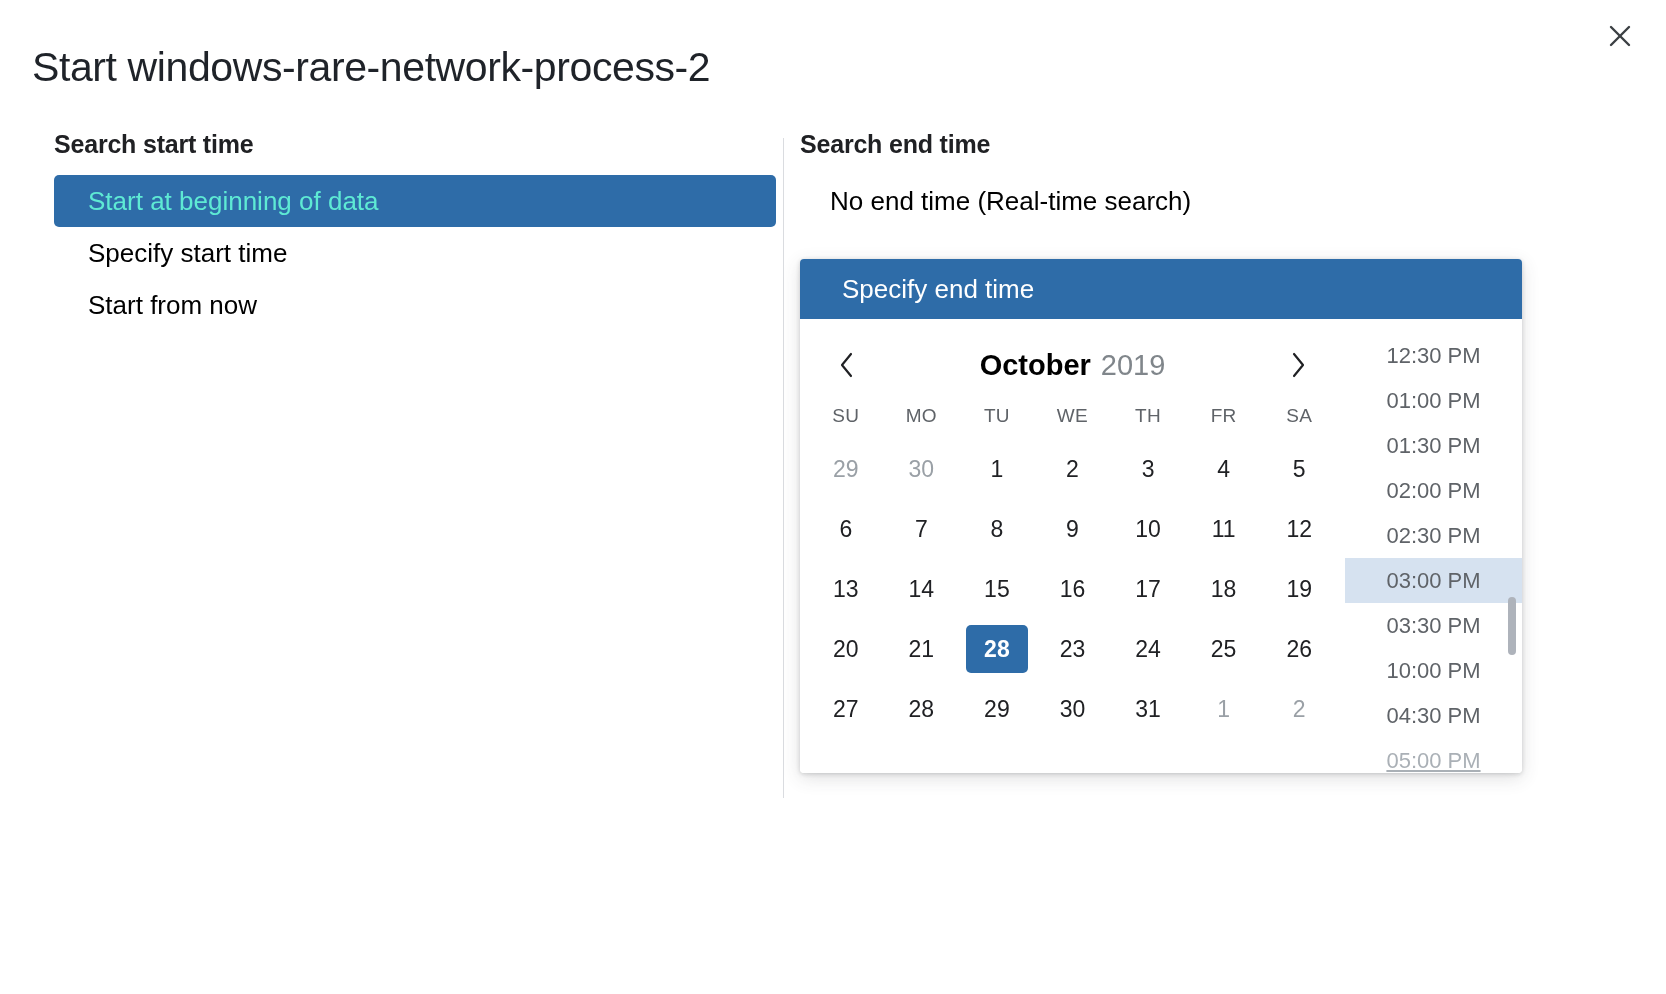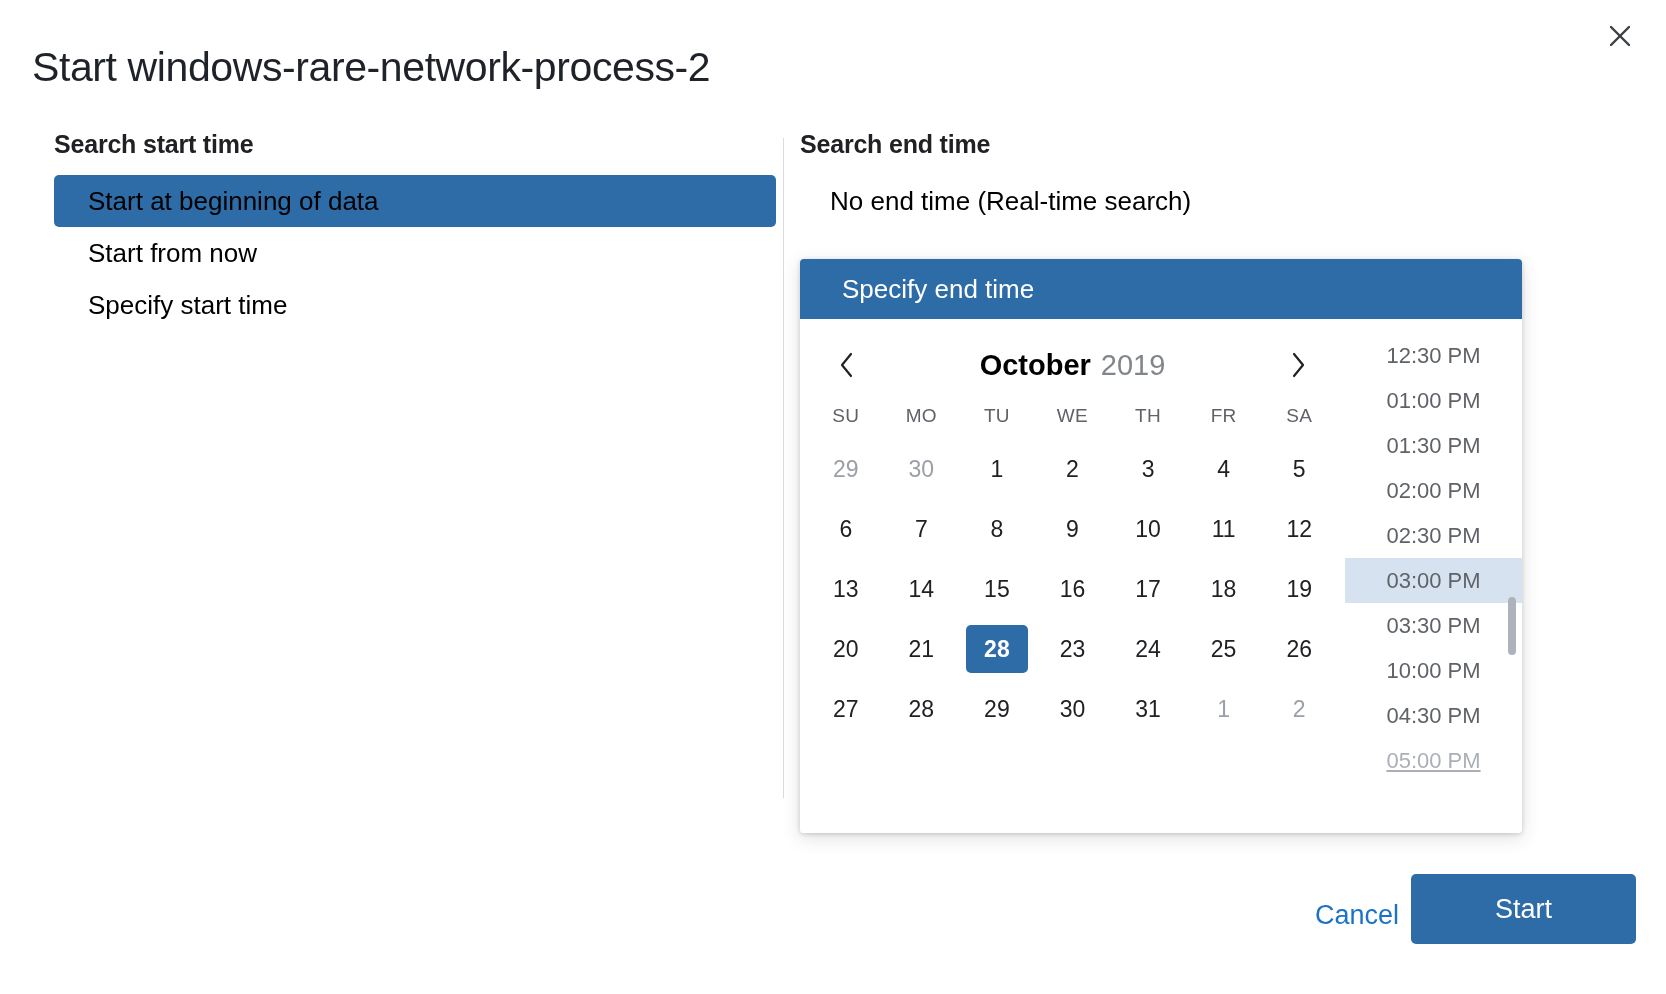--- a/index.html
+++ b/index.html
@@ -42,38 +42,38 @@
   }
 
   
   .opt {
     height: 52px; display: flex; align-items: center;
     padding: 0 0 0 34px; border-radius: 5px;
     font-size: 26px; color: #000000; cursor: pointer;
     white-space: nowrap;
   }
   .col-left .opt { width: 722px; }
-  .opt.selected { background: #2e6ca8; color: #000000; }
+  .opt.selected { background: #2e6ca8; color: #5eead4; }
   .col-right .opt { width: 722px; padding-left: 30px; }
 
   
   .popover {
     position: absolute; left: 0px; top: 129px;
     width: 722px;
     background: #ffffff;
     border-radius: 4px;
     box-shadow: 0 1px 4px rgba(60,64,67,0.22), 0 5px 18px rgba(60,64,67,0.16);
     overflow: hidden;
   }
   .popover-header {
     height: 60px; display: flex; align-items: center;
     padding-left: 42px; background: #2e6ca8; color: #fff;
     font-size: 26px; white-space: nowrap;
   }
-  .popover-body { display: flex; height: 514px; background: #fff; }
+  .popover-body { display: flex; height: 454px; background: #fff; }
 
   
   .cal { width: 545px; padding: 18px 8px 0 8px; }
   .cal-nav {
     display: flex; align-items: center; justify-content: space-between;
     height: 56px; padding: 0 22px;
   }
   .cal-arrow {
     width: 34px; height: 40px; display: flex; align-items: center; justify-content: center;
     cursor: pointer; color: #202124;
@@ -147,24 +147,24 @@
   <div class="cols">
     <div class="col-divider"></div>
 
     <div class="col-left">
       <div class="section-heading">Search start time</div>
 
       <div class="opt selected">
         <span>Start at beginning of data</span>
       </div>
       <div class="opt">
+        <span>Specify start time</span>
+      </div>
+      <div class="opt">
         <span>Start from now</span>
-      </div>
-      <div class="opt">
-        <span>Specify start time</span>
       </div>
     </div>
 
     <div class="col-right">
       <div class="section-heading">Search end time</div>
 
       <div class="opt">
         <span>No end time (Real-time search)</span>
       </div>
 
@@ -268,18 +268,14 @@
                 <div class="time-row clipped">05:00 PM</div>
               </div>
             <div class="time-scrollbar"></div>
           </div>
 
         </div>
       </div>
     </div>
   </div>
 
-  <div class="footer">
-    <div class="btn-cancel">Cancel</div>
-    <button class="btn-start">Start</button>
-  </div>
 
 </div>
 
 </body></html>

